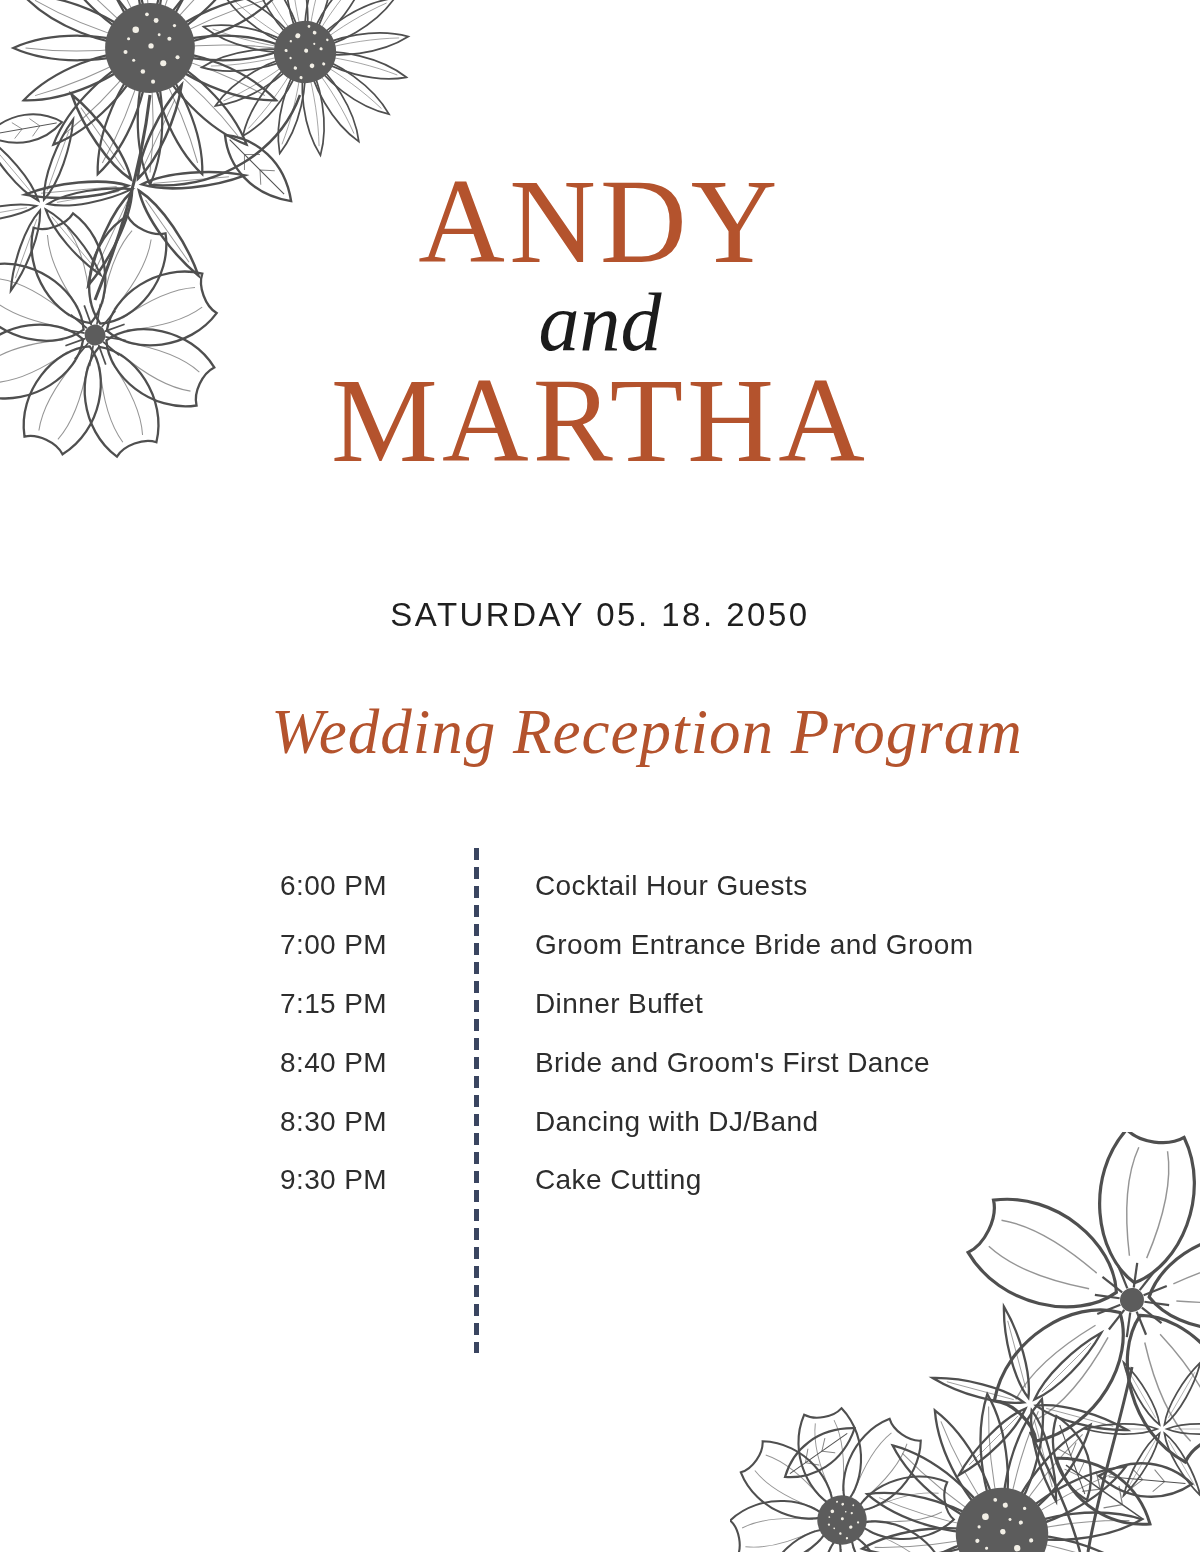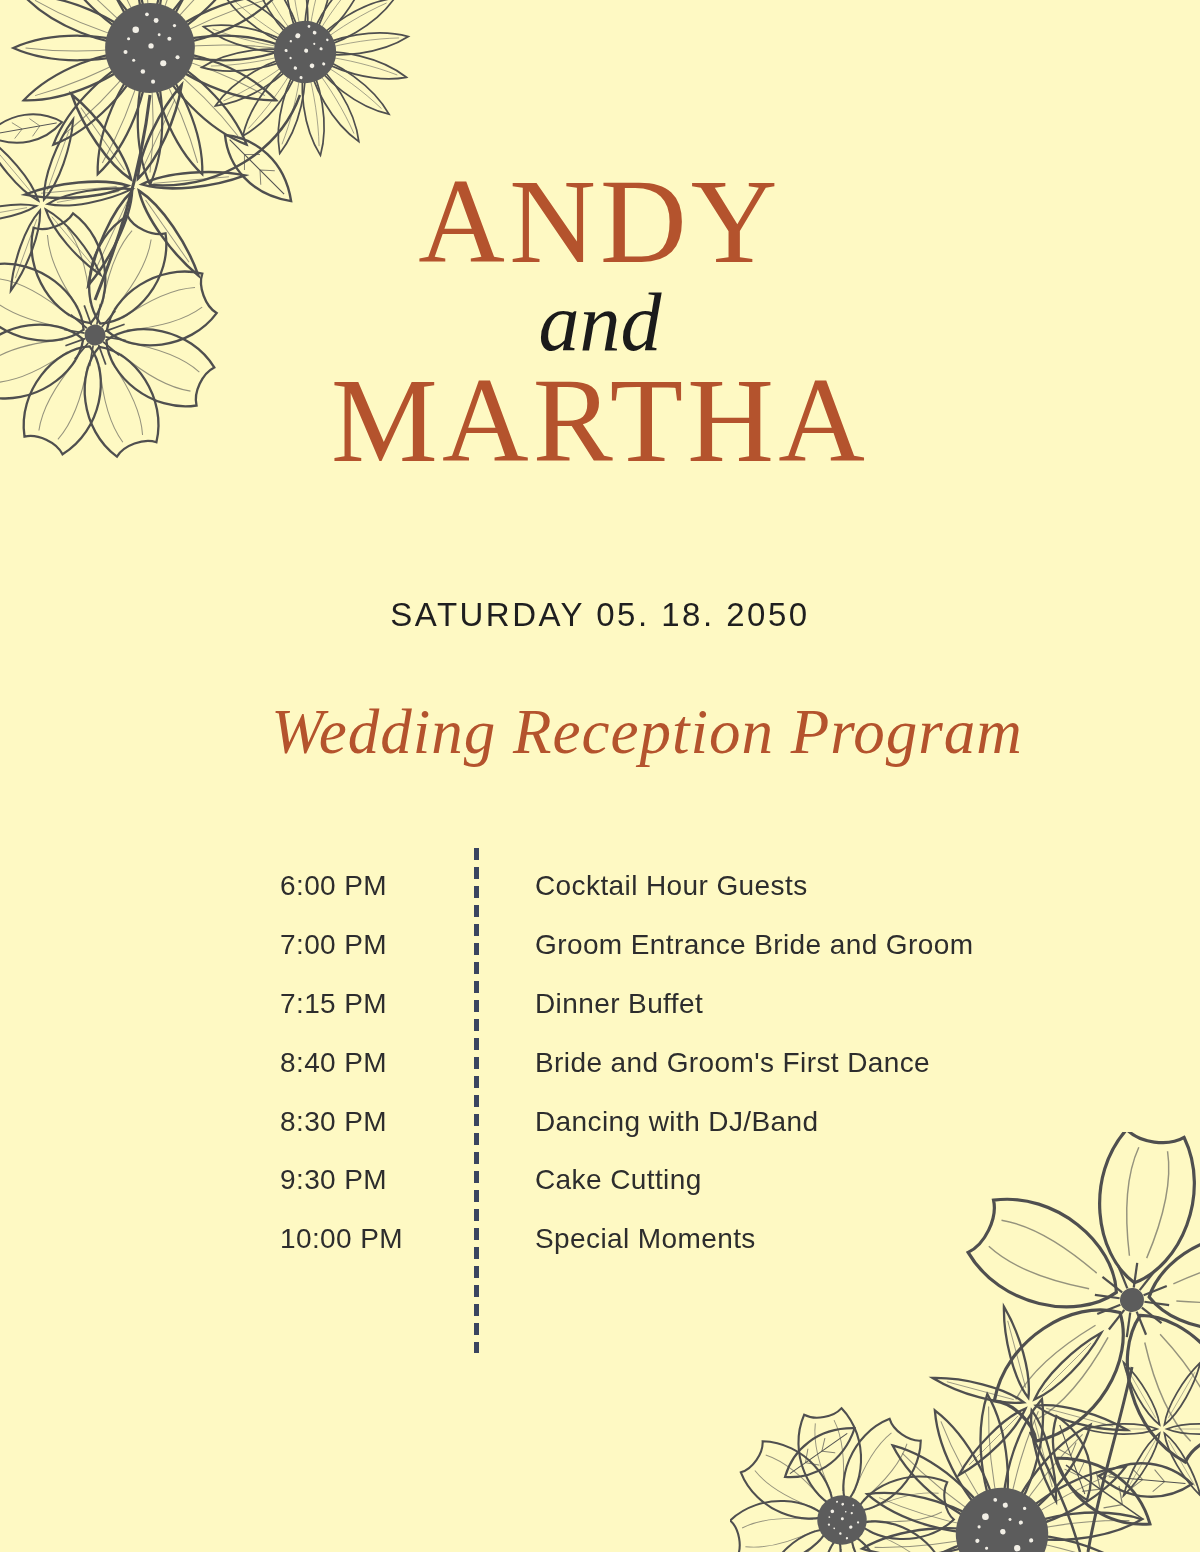--- a/index.html
+++ b/index.html
@@ -3,21 +3,21 @@
 <meta charset="utf-8">
 <style>
   html, body { margin: 0; padding: 0; }
   body { background: #e8e5dc; font-family: "Liberation Sans", sans-serif; }
 
   .card {
     position: relative;
     width: 1200px;
     height: 1552px;
     margin: 0 auto;
-    background: #fef9c3;
+    background: #ffffff;
     overflow: hidden;
   }
 
   
   .floral { position: absolute; pointer-events: none; }
   .floral.tl { top: 0; left: 0; }
   .floral.br { bottom: 0; right: 0; }
 
   
   .center-abs { position: absolute; left: 0; width: 100%; text-align: center; }
@@ -289,20 +289,16 @@
         <span class="event">Bride and Groom's First Dance</span>
       </div>
       <div class="row">
         <span class="time">8:30 PM</span>
         <span class="event">Dancing with DJ/Band</span>
       </div>
       <div class="row">
         <span class="time">9:30 PM</span>
         <span class="event">Cake Cutting</span>
       </div>
-      <div class="row">
-        <span class="time">10:00 PM</span>
-        <span class="event">Special Moments</span>
-      </div>
     </div>
   </section>
 
 </div>
 
 </body></html>

